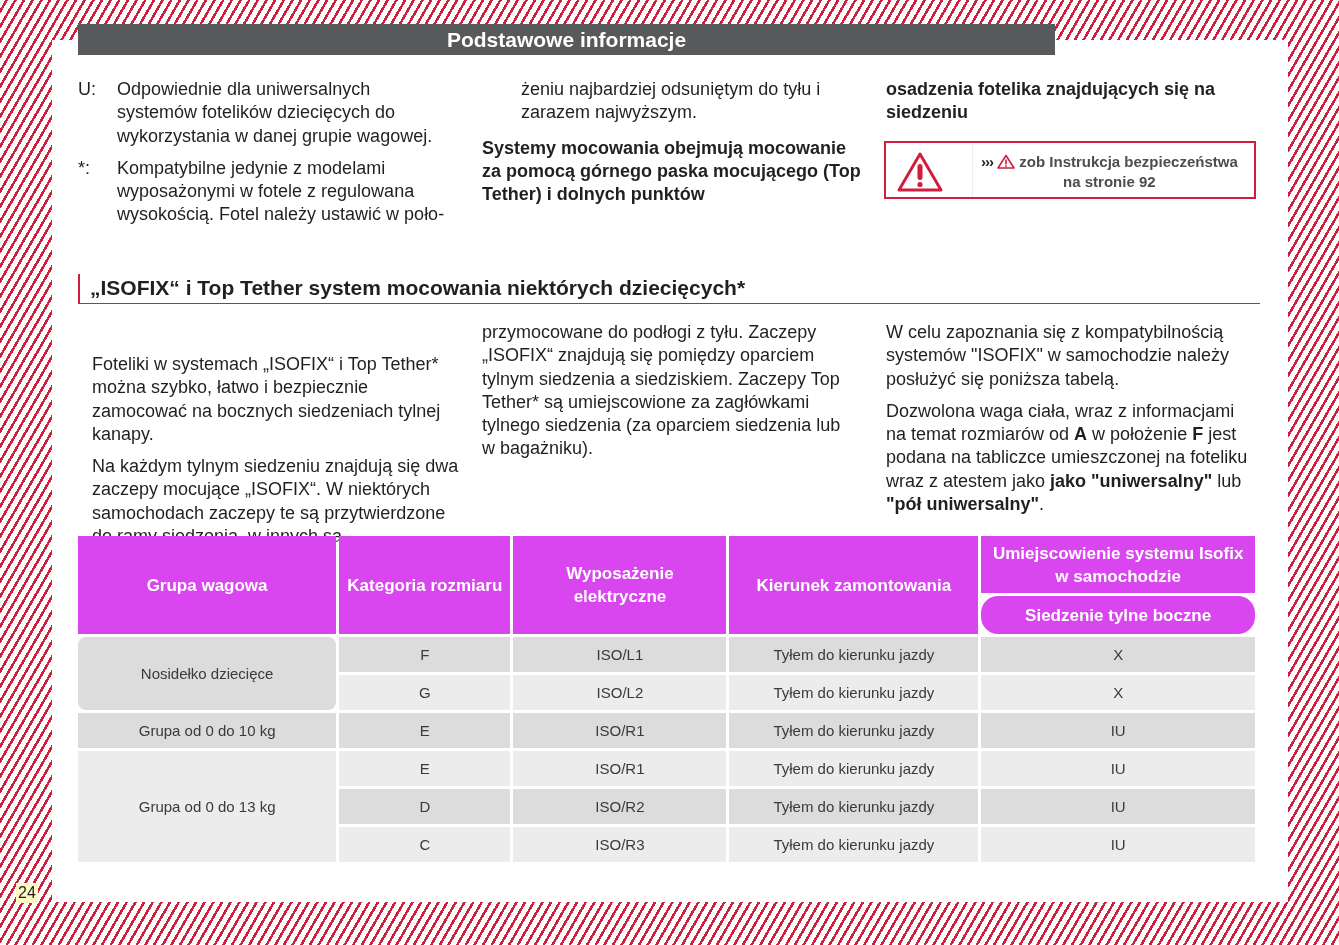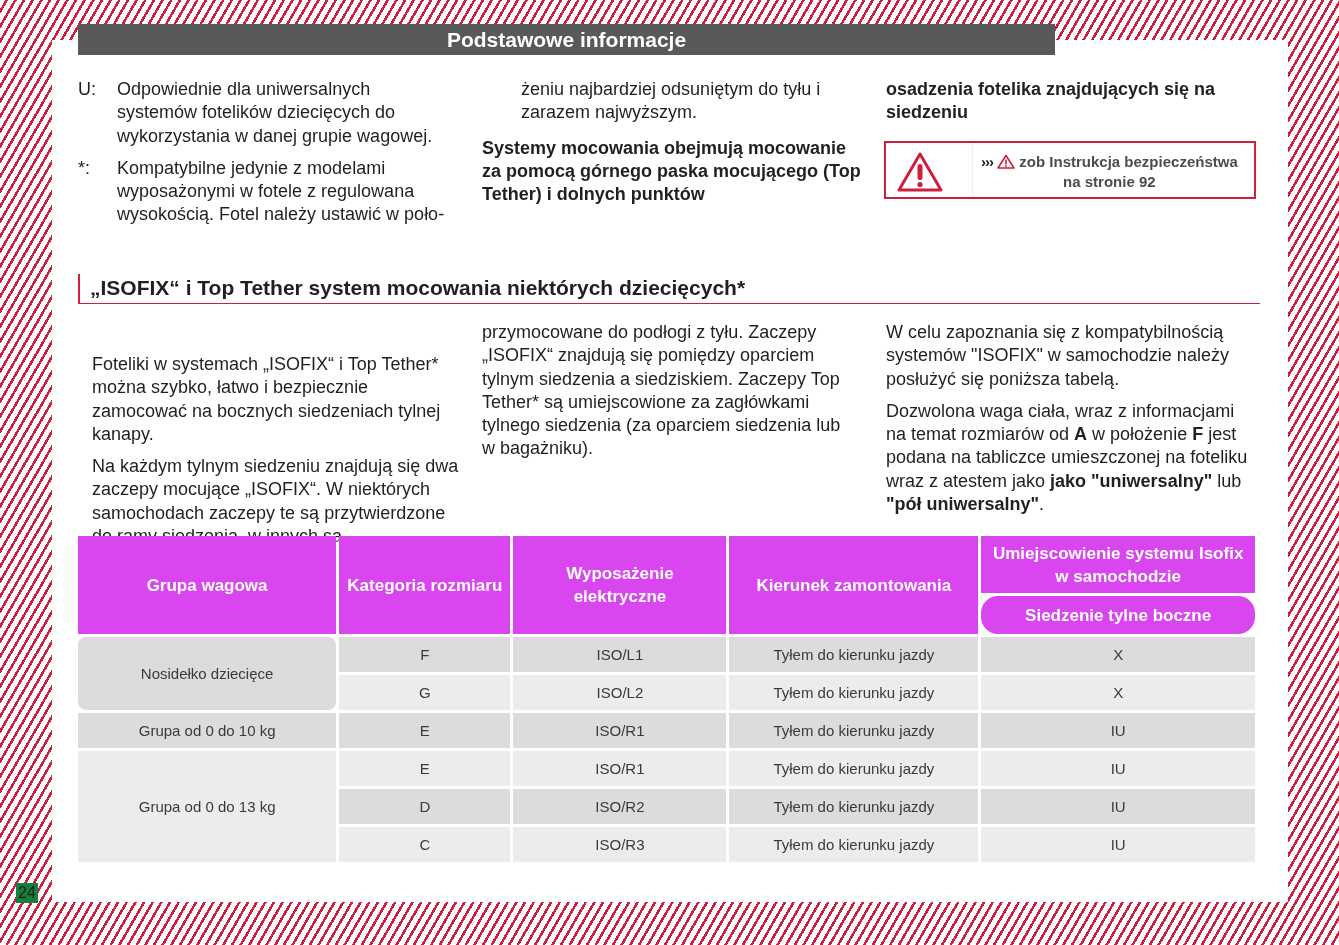--- a/index.html
+++ b/index.html
@@ -11,21 +11,21 @@
   .page {
     position: absolute; left: 52px; top: 40px; width: 1236px; height: 862px;
     background: #ffffff;
   }
   .header-bar {
     position: absolute; left: 78px; top: 24px; width: 977px; height: 31px;
     background: #58595b; color: #ffffff; font-weight: bold; font-size: 21px;
     text-align: center; line-height: 32px;
   }
   .page-number {
-    position: absolute; left: 16px; top: 883px; background: #15803d;
+    position: absolute; left: 16px; top: 883px; background: #fef9c3;
     font-size: 16px; padding: 0 2px; line-height: 20px;
   }
   .col { position: absolute; font-size: 18px; line-height: 23.3px; }
   .col p { margin: 0 0 9px 0; }
   .def-row { display: flex; margin-bottom: 9px; }
   .def-key { width: 39px; flex: none; }
   .def-text { flex: 1; }
   .bold { font-weight: bold; }
   .warn-box {
     position: absolute; left: 884px; top: 141px; width: 372px; height: 58px;

